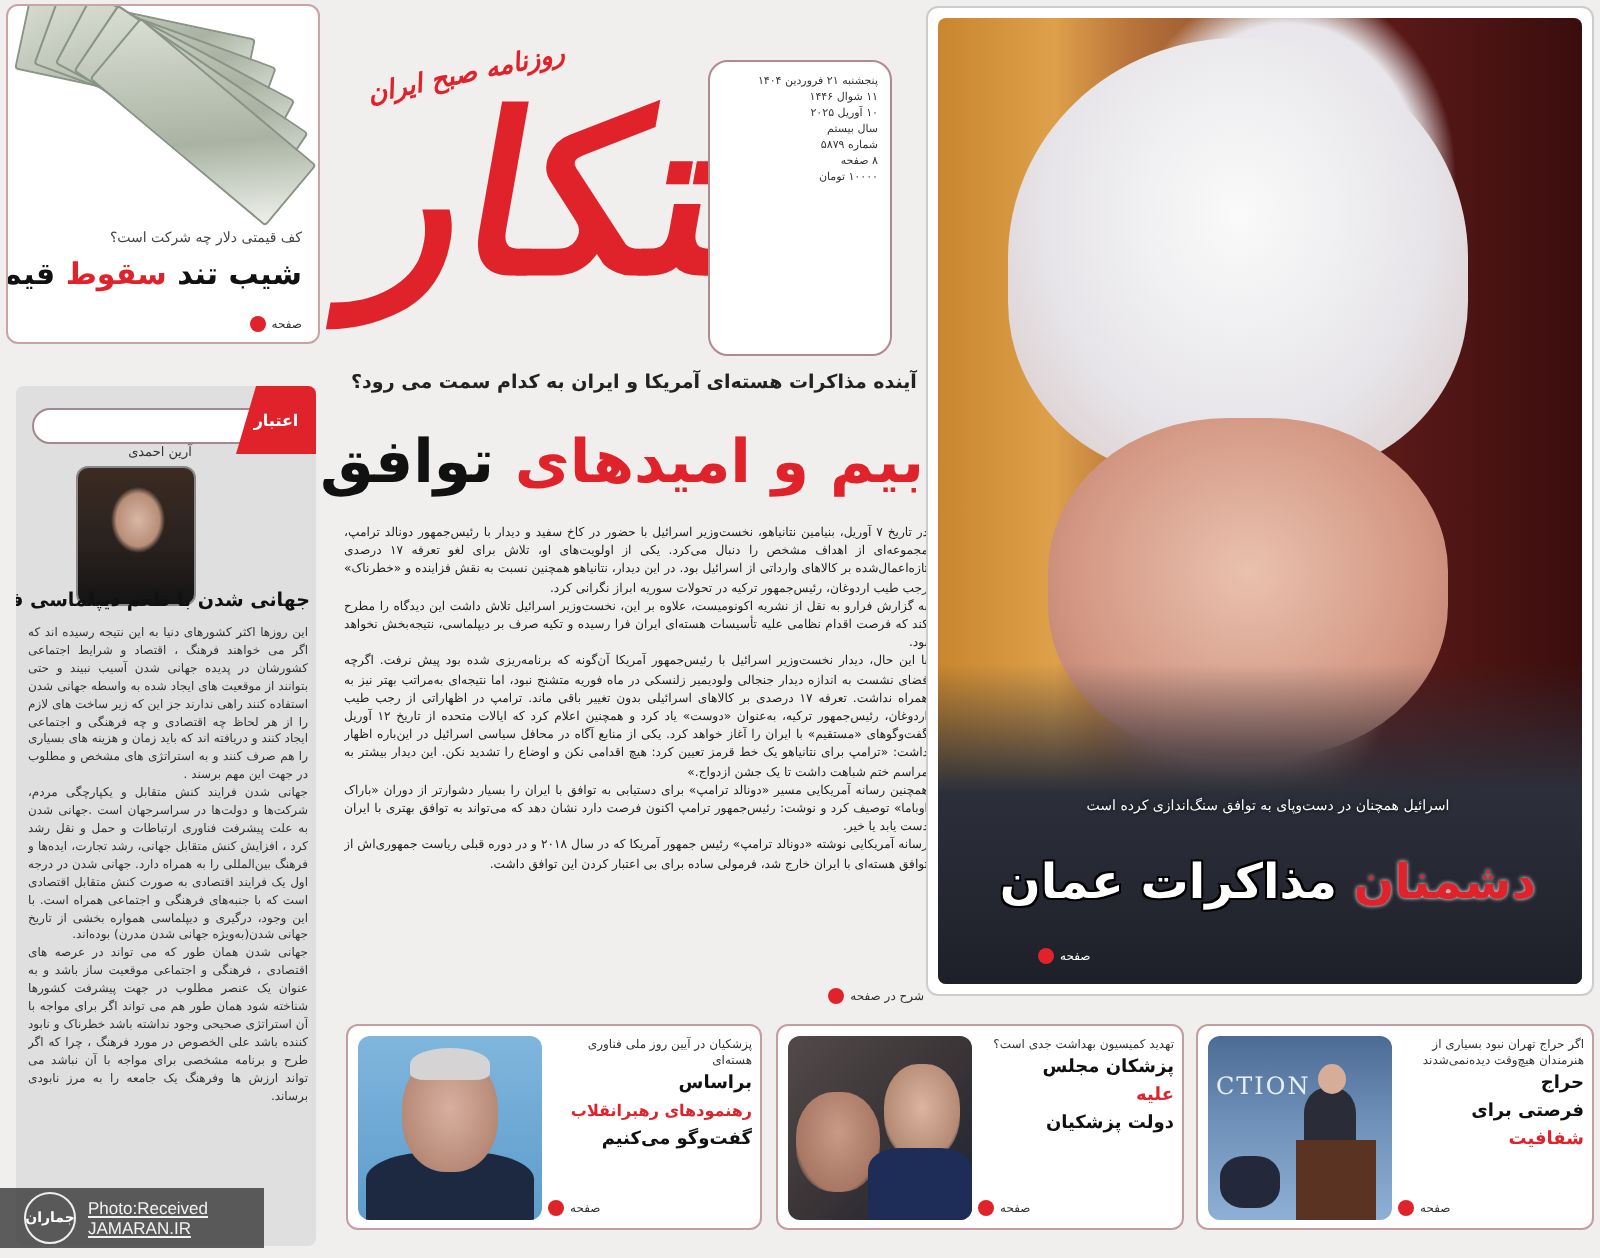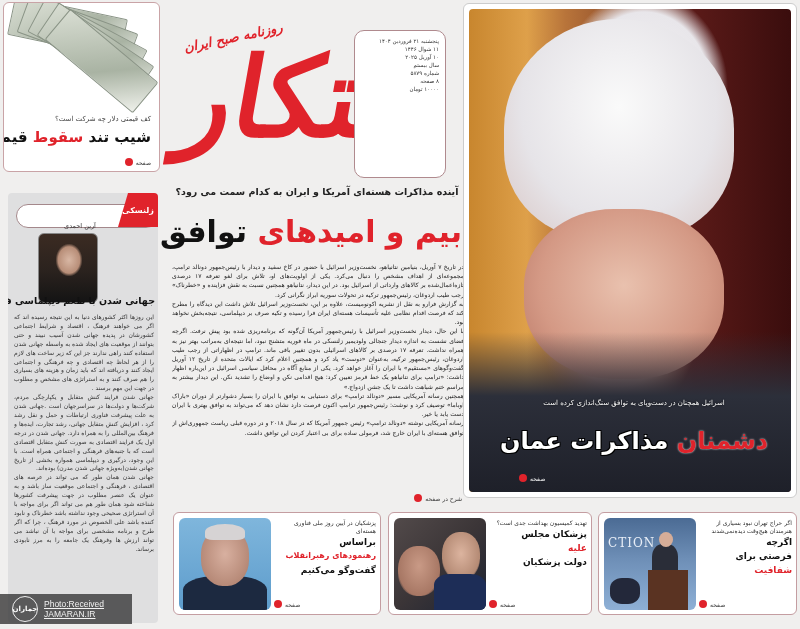--- a/index.html
+++ b/index.html
@@ -45,21 +45,21 @@
   .photo-hair { position: absolute; left: 35px; top: 10px; width: 230px; height: 220px; border-radius: 50% 50% 40% 40%; background: radial-gradient(ellipse at 50% 40%, #fafafa 0%, #e6e4e8 60%, #d7c4c2 100%); }
   .photo-hands { position: absolute; left: 55px; top: 200px; width: 200px; height: 170px; border-radius: 45%; background: radial-gradient(ellipse at 50% 45%, #e9c1ae 0%, #d49985 60%, #b67463 100%); }
   .photo-caption { position: absolute; left: 20px; top: 390px; width: 290px; text-align: center; direction: rtl; font-size: 7px; color: #fff; text-shadow: 0 0 2px #000; }
   .photo-headline { position: absolute; left: 20px; top: 418px; width: 290px; text-align: center; direction: rtl; font-size: 24px; font-weight: bold; white-space: nowrap; }
   .photo-headline .red { color: #e0232b; text-shadow: 0 0 2px #fff; }
   .photo-headline .white { color: #fff; text-shadow: 1px 1px 0 #000, -1px -1px 0 #000, 1px -1px 0 #000, -1px 1px 0 #000; }
   .photo-pageref { left: 50px; top: 465px; color: #fff; }
 
   
   .editorial { position: absolute; left: 8px; top: 193px; width: 150px; height: 430px; background: #dfdfe0; border-radius: 4px; overflow: hidden; }
-  .ed-label-pill { position: absolute; left: 8px; top: 11px; width: 142px; height: 24px; border: 1px solid #a4888b; border-radius: 12px; background: #fff; }
+  .ed-label-pill { position: absolute; left: 8px; top: 11px; width: 142px; height: 18px; border: 1px solid #a4888b; border-radius: 12px; background: #fff; }
   .ed-tag { position: absolute; right: 0; top: 0; width: 40px; height: 34px; background: #e0232b; color: #fff; font-size: 8px; font-weight: bold; display: flex; align-items: center; justify-content: center; clip-path: polygon(25% 0, 100% 0, 100% 100%, 0 100%); }
   .ed-author { position: absolute; left: 18px; top: 17px; width: 90px; text-align: center; font-size: 6.5px; color: #333; direction: rtl; }
   .ed-photo { position: absolute; left: 30px; top: 22px; width: 60px; height: 70px; border-radius: 6px; background: radial-gradient(ellipse 18px 22px at 30px 26px, #d8b7a4 0%, #b88e78 60%, transparent 75%), linear-gradient(180deg, #3b2b22 0%, #2a221e 55%, #141414 100%); border: 1px solid #888; }
   .ed-title { position: absolute; left: 4px; top: 102px; width: 143px; text-align: center; direction: rtl; font-size: 9.5px; font-weight: bold; color: #111; white-space: nowrap; }
   .ed-body { position: absolute; left: 6px; top: 120px; width: 140px; height: 300px; direction: rtl; text-align: justify; font-size: 6px; line-height: 8.9px; color: #333; overflow: hidden; }
 
   
   .teaser { position: absolute; top: 512px; height: 103px; background: #fff; border: 1px solid #c49da1; border-radius: 6px; overflow: hidden; }
   .teaser-img { position: absolute; left: 5px; top: 5px; width: 92px; height: 92px; border-radius: 6px; overflow: hidden; }
   .teaser-text { position: absolute; right: 4px; top: 6px; width: 92px; text-align: right; direction: rtl; }
@@ -152,41 +152,41 @@
         <span>صفحه</span>
           <span class="page-dot"></span>
       </div>
     </div>
   </div>
 
   <div class="editorial">
     <div class="ed-label-pill">
       <div class="ed-author">آرین احمدی</div>
     </div>
-    <div class="ed-tag">زلنسکی</div>
+    <div class="ed-tag">اعتبار</div>
     <div class="ed-photo" style="top:40px;"></div>
     <div class="ed-title">جهانی شدن با طعم دیپلماسی فرهنگی</div>
     <div class="ed-body">
       <p>این روزها اکثر کشورهای دنیا به این نتیجه رسیده اند که اگر می خواهند فرهنگ ، اقتصاد و شرایط اجتماعی کشورشان در پدیده جهانی شدن آسیب نبیند و حتی بتوانند از موقعیت های ایجاد شده به واسطه جهانی شدن استفاده کنند راهی ندارند جز این که زیر ساخت های لازم را از هر لحاظ چه اقتصادی و چه فرهنگی و اجتماعی ایجاد کنند و دریافته اند که باید زمان و هزینه های بسیاری را هم صرف کنند و به استراتژی های مشخص و مطلوب در جهت این مهم برسند .</p>
       <p>جهانی شدن فرایند کنش متقابل و یکپارچگی مردم، شرکت‌ها و دولت‌ها در سراسرجهان است .جهانی شدن به علت پیشرفت فناوری ارتباطات و حمل و نقل رشد کرد ، افزایش کنش متقابل جهانی، رشد تجارت، ایده‌ها و فرهنگ بین‌المللی را به همراه دارد. جهانی شدن در درجه اول یک فرایند اقتصادی به صورت کنش متقابل اقتصادی است که با جنبه‌های فرهنگی و اجتماعی همراه است. با این وجود، درگیری و دیپلماسی همواره بخشی از تاریخ جهانی شدن(به‌ویژه جهانی شدن مدرن) بوده‌اند.</p>
       <p>جهانی شدن همان طور که می تواند در عرصه های اقتصادی ، فرهنگی و اجتماعی موقعیت ساز باشد و به عنوان یک عنصر مطلوب در جهت پیشرفت کشورها شناخته شود همان طور هم می تواند اگر برای مواجه با آن استراتژی صحیحی وجود نداشته باشد خطرناک و نابود کننده باشد علی الخصوص در مورد فرهنگ ، چرا که اگر طرح و برنامه مشخصی برای مواجه با آن نباشد می تواند ارزش ها وفرهنگ یک جامعه را به مرز نابودی برساند.</p>
     </div>
   </div>
 
   <div class="teaser" style="left:598px;width:199px;">
     <div class="teaser-img img-auction">
       <div class="auction-word">CTION</div>
       <div class="man"></div>
         <div class="head"></div>
         <div class="podium"></div>
         <div class="sitter"></div>
     </div>
     <div class="teaser-text">
       <div class="t-kicker">اگر حراج تهران نبود بسیاری از هنرمندان هیچ‌وقت دیده‌نمی‌شدند</div>
-      <div class="t-line">اگرچه</div>
+      <div class="t-line">حراج</div>
       <div class="t-line">فرصتی برای</div>
       <div class="t-line red">شفافیت</div>
     </div>
     <div class="page-ref">
         <span>صفحه</span>
         <span class="page-dot"></span>
       </div>
   </div>
 
   <div class="teaser" style="left:388px;width:204px;">

